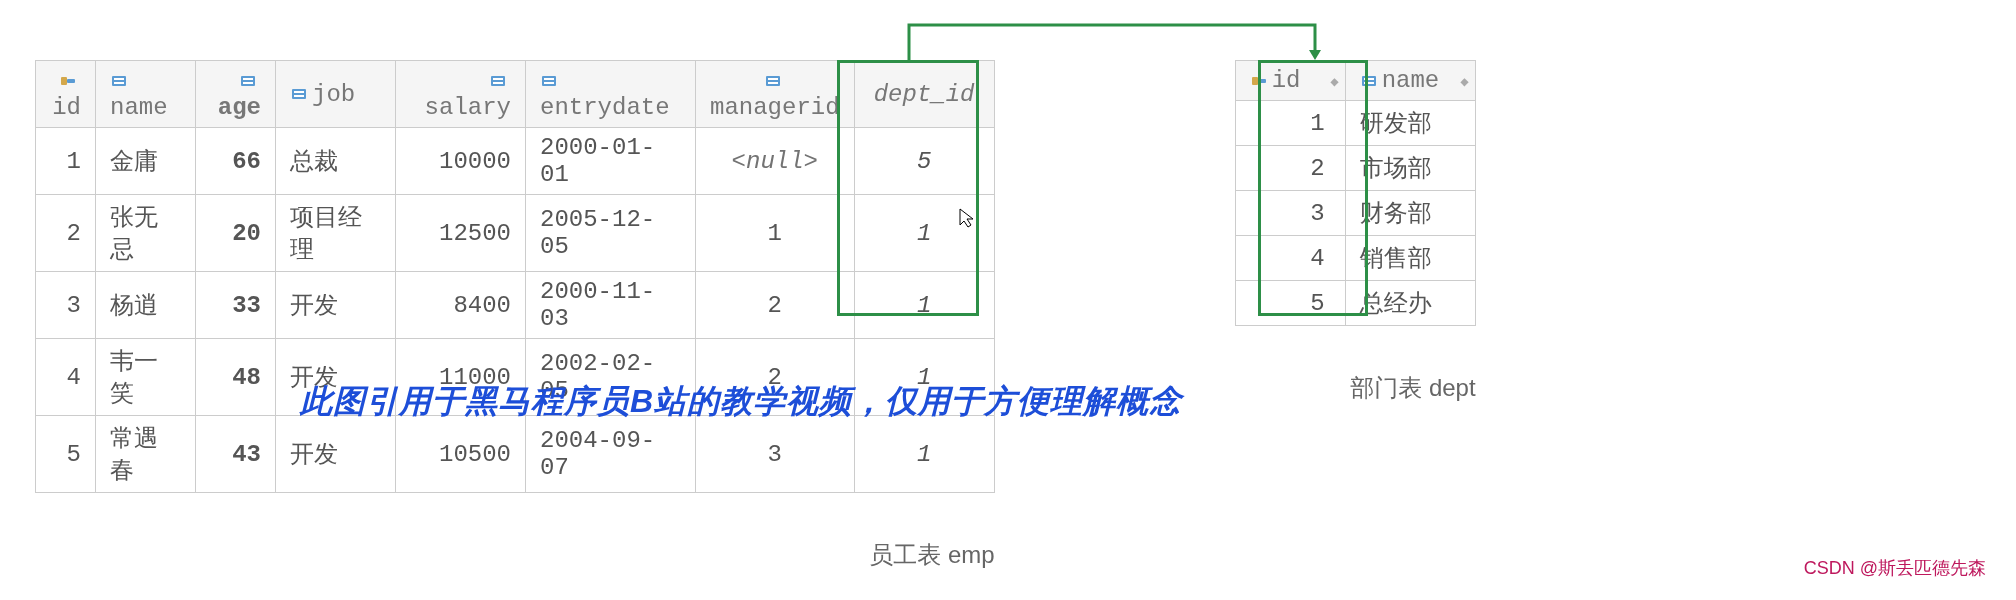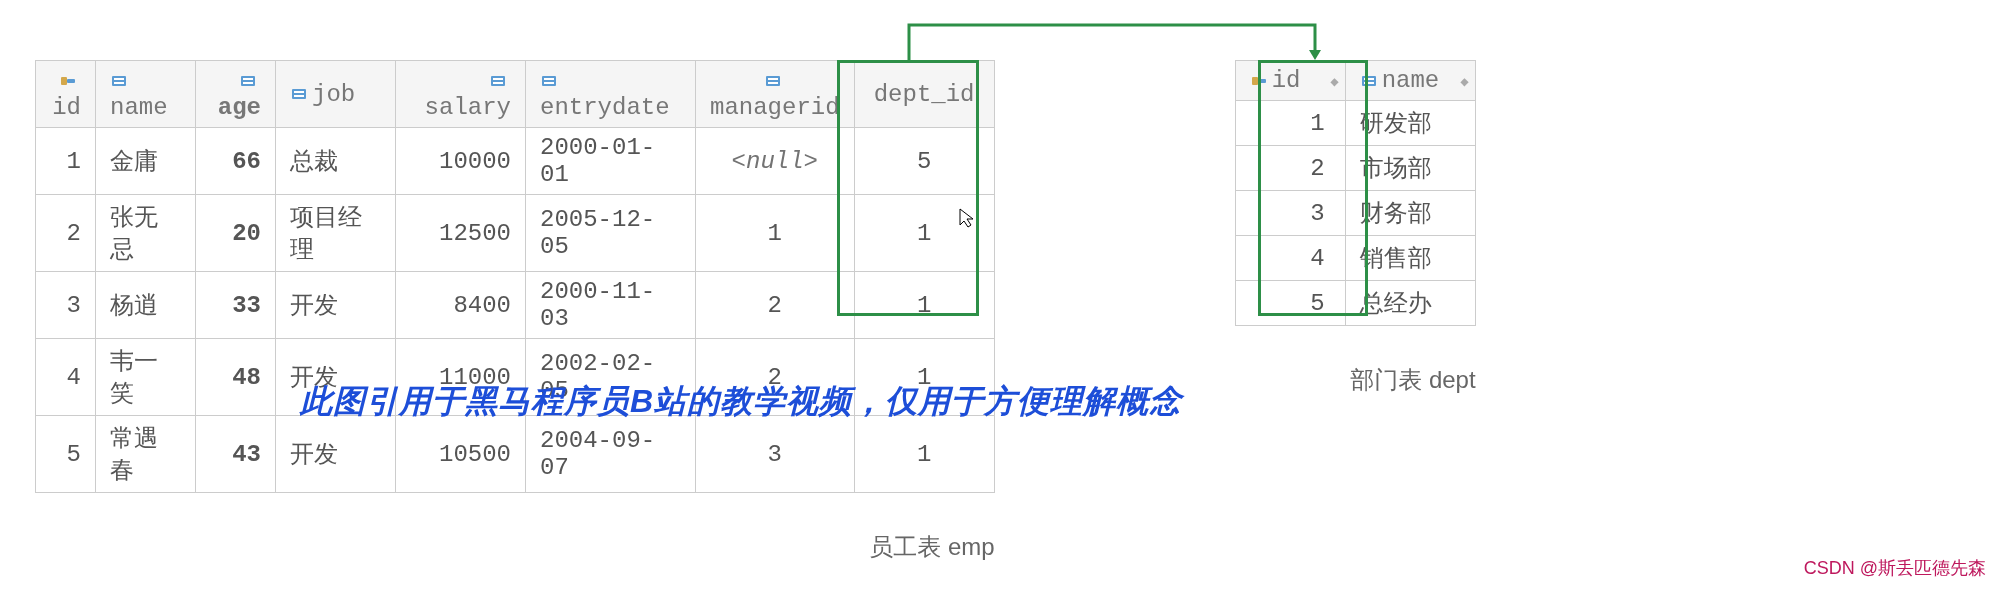--- a/index.html
+++ b/index.html
@@ -50,21 +50,21 @@
       margin-right: 4px;
     }
     .key-icon svg { display: block; }
     .col-icon-plain svg { display: block; }
     .null-val {
       color: #737373;
       font-style: italic;
       text-align: center;
     }
     .table-caption {
-      margin-top: 18px;
+      margin-top: 26px;
       font-size: 24px;
       color: #666;
       font-family: "Microsoft YaHei", sans-serif;
     }
     .highlight-box-1 {
       position: absolute;
       border: 3px solid #2d8f47;
       left: 837px;
       top: 60px;
       width: 142px;
@@ -123,21 +123,21 @@
       color: #aaa;
       font-size: 14px;
     }
     #emp-table th:nth-child(1), #emp-table td:nth-child(1) { width: 60px; text-align: right;}
     #emp-table th:nth-child(2), #emp-table td:nth-child(2) { width: 100px; }
     #emp-table th:nth-child(3), #emp-table td:nth-child(3) { width: 80px; text-align: right; font-weight: bold;}
     #emp-table th:nth-child(4), #emp-table td:nth-child(4) { width: 120px; }
     #emp-table th:nth-child(5), #emp-table td:nth-child(5) { width: 130px; text-align: right; font-family: Liberation Mono, monospace;}
     #emp-table th:nth-child(6), #emp-table td:nth-child(6) { width: 170px; }
     #emp-table th:nth-child(7), #emp-table td:nth-child(7) { width: 155px; text-align: center;}
-    #emp-table th:nth-child(8), #emp-table td:nth-child(8) { width: 140px; text-align: center;}
+    #emp-table th:nth-child(8), #emp-table td:nth-child(8) { width: 140px; text-align: center; font-style: italic;}
     #dept-table th:nth-child(1), #dept-table td:nth-child(1) { width: 110px; text-align: right; padding-right: 20px;}
     #dept-table th:nth-child(2), #dept-table td:nth-child(2) { width: 130px; }
     #dept-table th { padding-right: 28px; }
   </style>
 </head>
 <body>
 
 <div class="connector">
   <svg width="430" height="45">
     <path d="M 2 40 L 2 5 L 408 5 L 408 36" stroke="#2d8f47" stroke-width="3" fill="none"></path>

